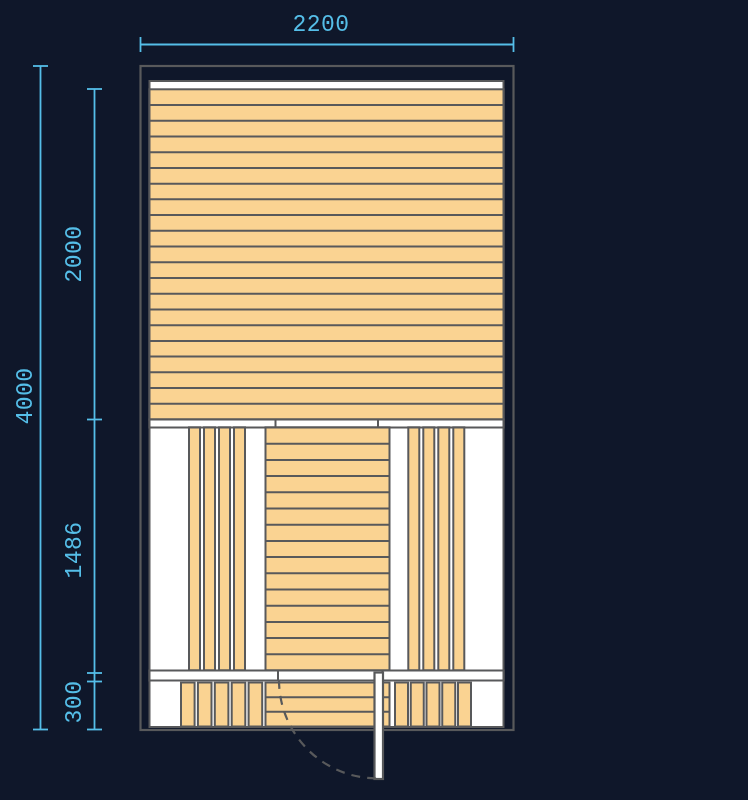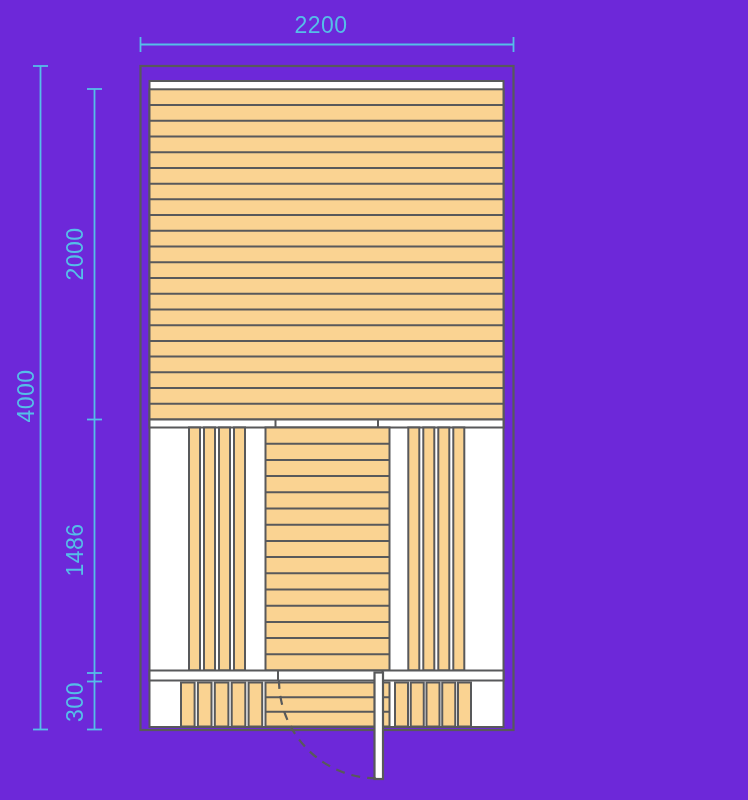--- a/index.html
+++ b/index.html
@@ -1,21 +1,21 @@
 <!DOCTYPE html>
 <html><head>
 <meta charset="utf-8">
 <style>
   html,body{margin:0;padding:0;background:#ffffff;}
   .canvas{
     position:relative;
     width:748px;height:800px;
-    background:#6d28d9;
+    background:#0f172a;
     overflow:hidden;
-    font-family:Liberation Sans, sans-serif;
+    font-family:Liberation Mono, monospace;
   }
   .canvas svg{position:absolute;left:0;top:0;}
   .dim{
     position:absolute;
     font-size:23px;
     letter-spacing:0.5px;
     white-space:nowrap;
     transform:translate(-50%,-50%);
     color:#55BEE8;
     user-select:none;

